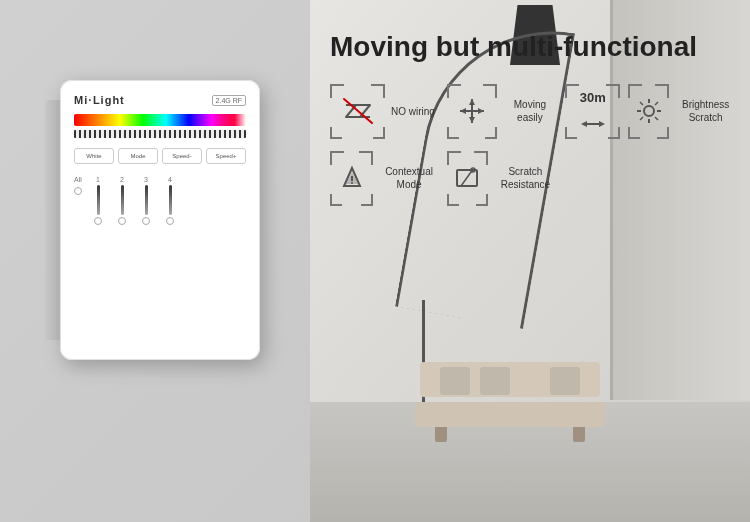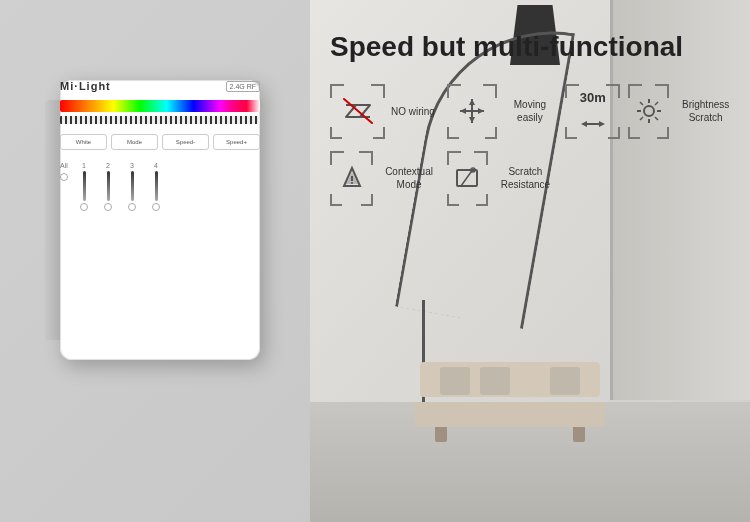--- a/index.html
+++ b/index.html
@@ -145,21 +145,21 @@
     
     .device {
       position: absolute;
       left: 60px;
       top: 80px;
       width: 200px;
       height: 280px;
       background: white;
       border-radius: 12px;
       box-shadow: 4px 6px 20px rgba(0,0,0,0.25), inset 0 0 0 1px #e0e0e0;
-      padding: 0;
+      padding: 14px;
     }
 
     
     .device::before {
       content: '';
       position: absolute;
       left: -15px;
       top: 20px;
       bottom: 20px;
       width: 15px;
@@ -414,21 +414,21 @@
       <div class="slider-group">
         <span class="zone-label">4</span>
         <div class="slider-track"></div>
         <div class="zone-circle"></div>
       </div>
     </div>
   </div>
 </div>
 
 <div class="content-area">
-  <h1 class="headline">Speed but multi-functional</h1>
+  <h1 class="headline">Moving but multi-functional</h1>
 
   <div class="features-grid">
 
     <div class="feature-item">
       <div class="bracket-box">
         <span class="br-bl"></span>
           <span class="br-br"></span>
         <svg class="icon-svg" viewBox="0 0 32 32">
           <line x1="4" y1="22" x2="14" y2="10" stroke="#555" stroke-width="2" stroke-linecap="round"></line>
           <line x1="18" y1="22" x2="28" y2="10" stroke="#555" stroke-width="2" stroke-linecap="round"></line>

